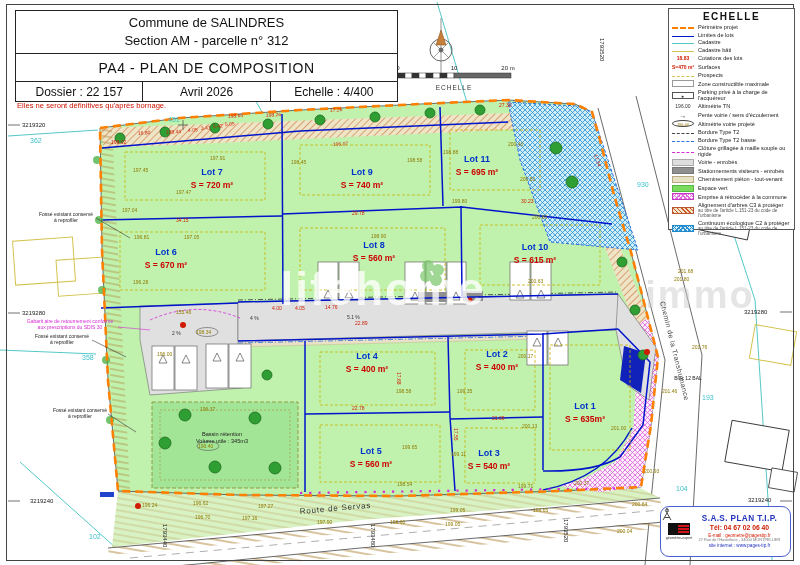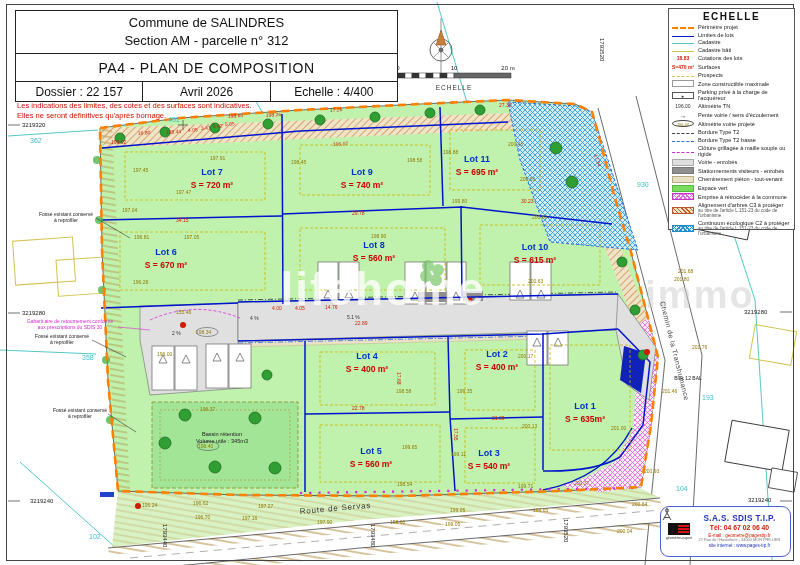--- a/index.html
+++ b/index.html
@@ -448,21 +448,20 @@
       <div>Section AM - parcelle n° 312</div>
     </div>
     <div class="tb-r2">PA4 - PLAN DE COMPOSITION</div>
     <div class="tb-r3">
       <div class="tb-c">Dossier : 22 157</div>
       <div class="tb-c">Avril 2026</div>
       <div class="tb-c">Echelle : 4/400</div>
     </div>
   </div>
   <div class="disclaimer">
-    <div>Les indications des limites, des cotes et des surfaces sont indicatives.</div>
     <div>Elles ne seront définitives qu'après bornage.</div>
   </div>
 
   <div class="legend">
     <div class="lg-title">ECHELLE</div>
     <div id="legend-entries">
         <div class="lg-row">
           <span class="sw sw-line-orange-dash"></span>
           <div class="lg-lbl">Périmètre projet</div>
         </div>
@@ -556,21 +555,21 @@
   <div class="card">
     <div class="card-left">
       <svg width="12" height="14" viewBox="0 0 12 14">
         <path d="M6,1 L6,6 M2,13 L6,6 L10,13 M3.5,10.5 L8.5,10.5" stroke="#333" stroke-width=".9" fill="none"></path>
         <circle cx="6" cy="3.5" r="1.6" stroke="#333" stroke-width=".8" fill="none"></circle>
       </svg>
       <div class="ge-logo"></div>
       <div class="ge-txt">géomètre-expert</div>
     </div>
     <div class="card-right">
-      <div class="c-name">S.A.S. SDIS T.I.P.</div>
+      <div class="c-name">S.A.S. PLAN T.I.P.</div>
       <div class="c-tel">Tél: 04 67 02 06 40</div>
       <div class="c-mail">E-mail : geometre@pagestip.fr</div>
       <div class="c-addr">27 Rue de l'Hostellerie - 34000 MONTPELLIER</div>
       <div class="c-web">site internet : www.pages-tip.fr</div>
     </div>
   </div>
 
   <div class="frame"></div>
 </div>
 

